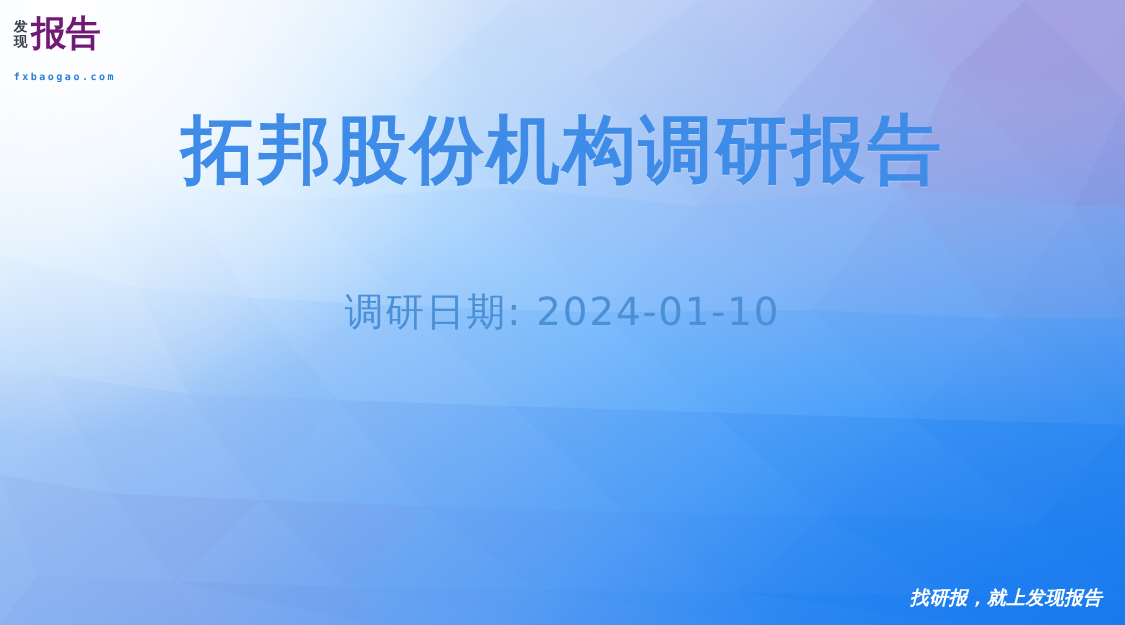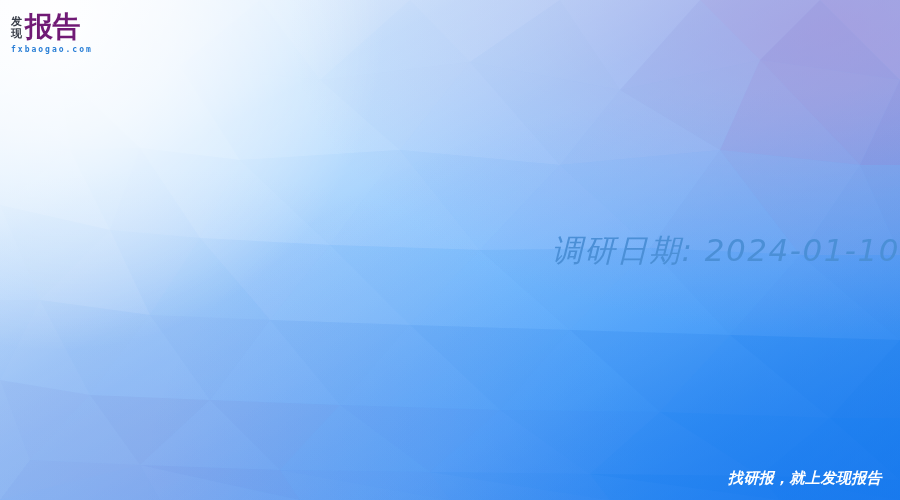--- a/index.html
+++ b/index.html
@@ -79,21 +79,21 @@
   }
   #logo-main {
     font-size: 28px;
     line-height: 30px;
     font-weight: 900;
     color: #701a75;
     letter-spacing: -0.5px;
     font-family: "DejaVu Sans", "Liberation Sans", sans-serif;
   }
   #logo-domain {
-    margin-top: 3px;
+    margin-top: 15px;
     font-size: 8px;
     line-height: 10px;
     font-weight: 700;
     color: #2a7fd6;
     letter-spacing: 2.0px;
     font-family: "DejaVu Sans Mono", "Liberation Mono", monospace;
   }
 
   
   #title-block {
@@ -113,23 +113,22 @@
     font-family: "DejaVu Sans", "Liberation Sans", sans-serif;
     text-shadow: 0 1px 1px rgba(255,255,255,0.28);
     white-space: nowrap;
   }
 
   #subtitle-block {
     position: absolute;
     left: 0;
     right: 0;
     top: 229px;
-    text-align: right;
+    text-align: center;
     z-index: 4;
-    font-style: italic;
   }
   #subtitle {
     font-size: 31px;
     line-height: 42px;
     font-weight: 400;
     color: #4b8fd6;
     letter-spacing: 1.5px;
     font-family: "DejaVu Sans", "Liberation Sans", sans-serif;
     white-space: nowrap;
   }
@@ -281,20 +280,23 @@
     <div id="logo-row">
       <div id="logo-stack">
         <span class="logo-stack-char">发</span>
         <span class="logo-stack-char">现</span>
       </div>
       <div id="logo-main">报告</div>
     </div>
     <div id="logo-domain">fxbaogao.com</div>
   </div>
 
+  <div id="title-block">
+    <div id="main-title">拓邦股份机构调研报告</div>
+  </div>
 
   <div id="subtitle-block">
     <div id="subtitle">调研日期: 2024-01-10</div>
   </div>
 
   <div id="tagline-wrap">
     <div id="tagline">找研报，就上发现报告</div>
   </div>
 
 </div>

